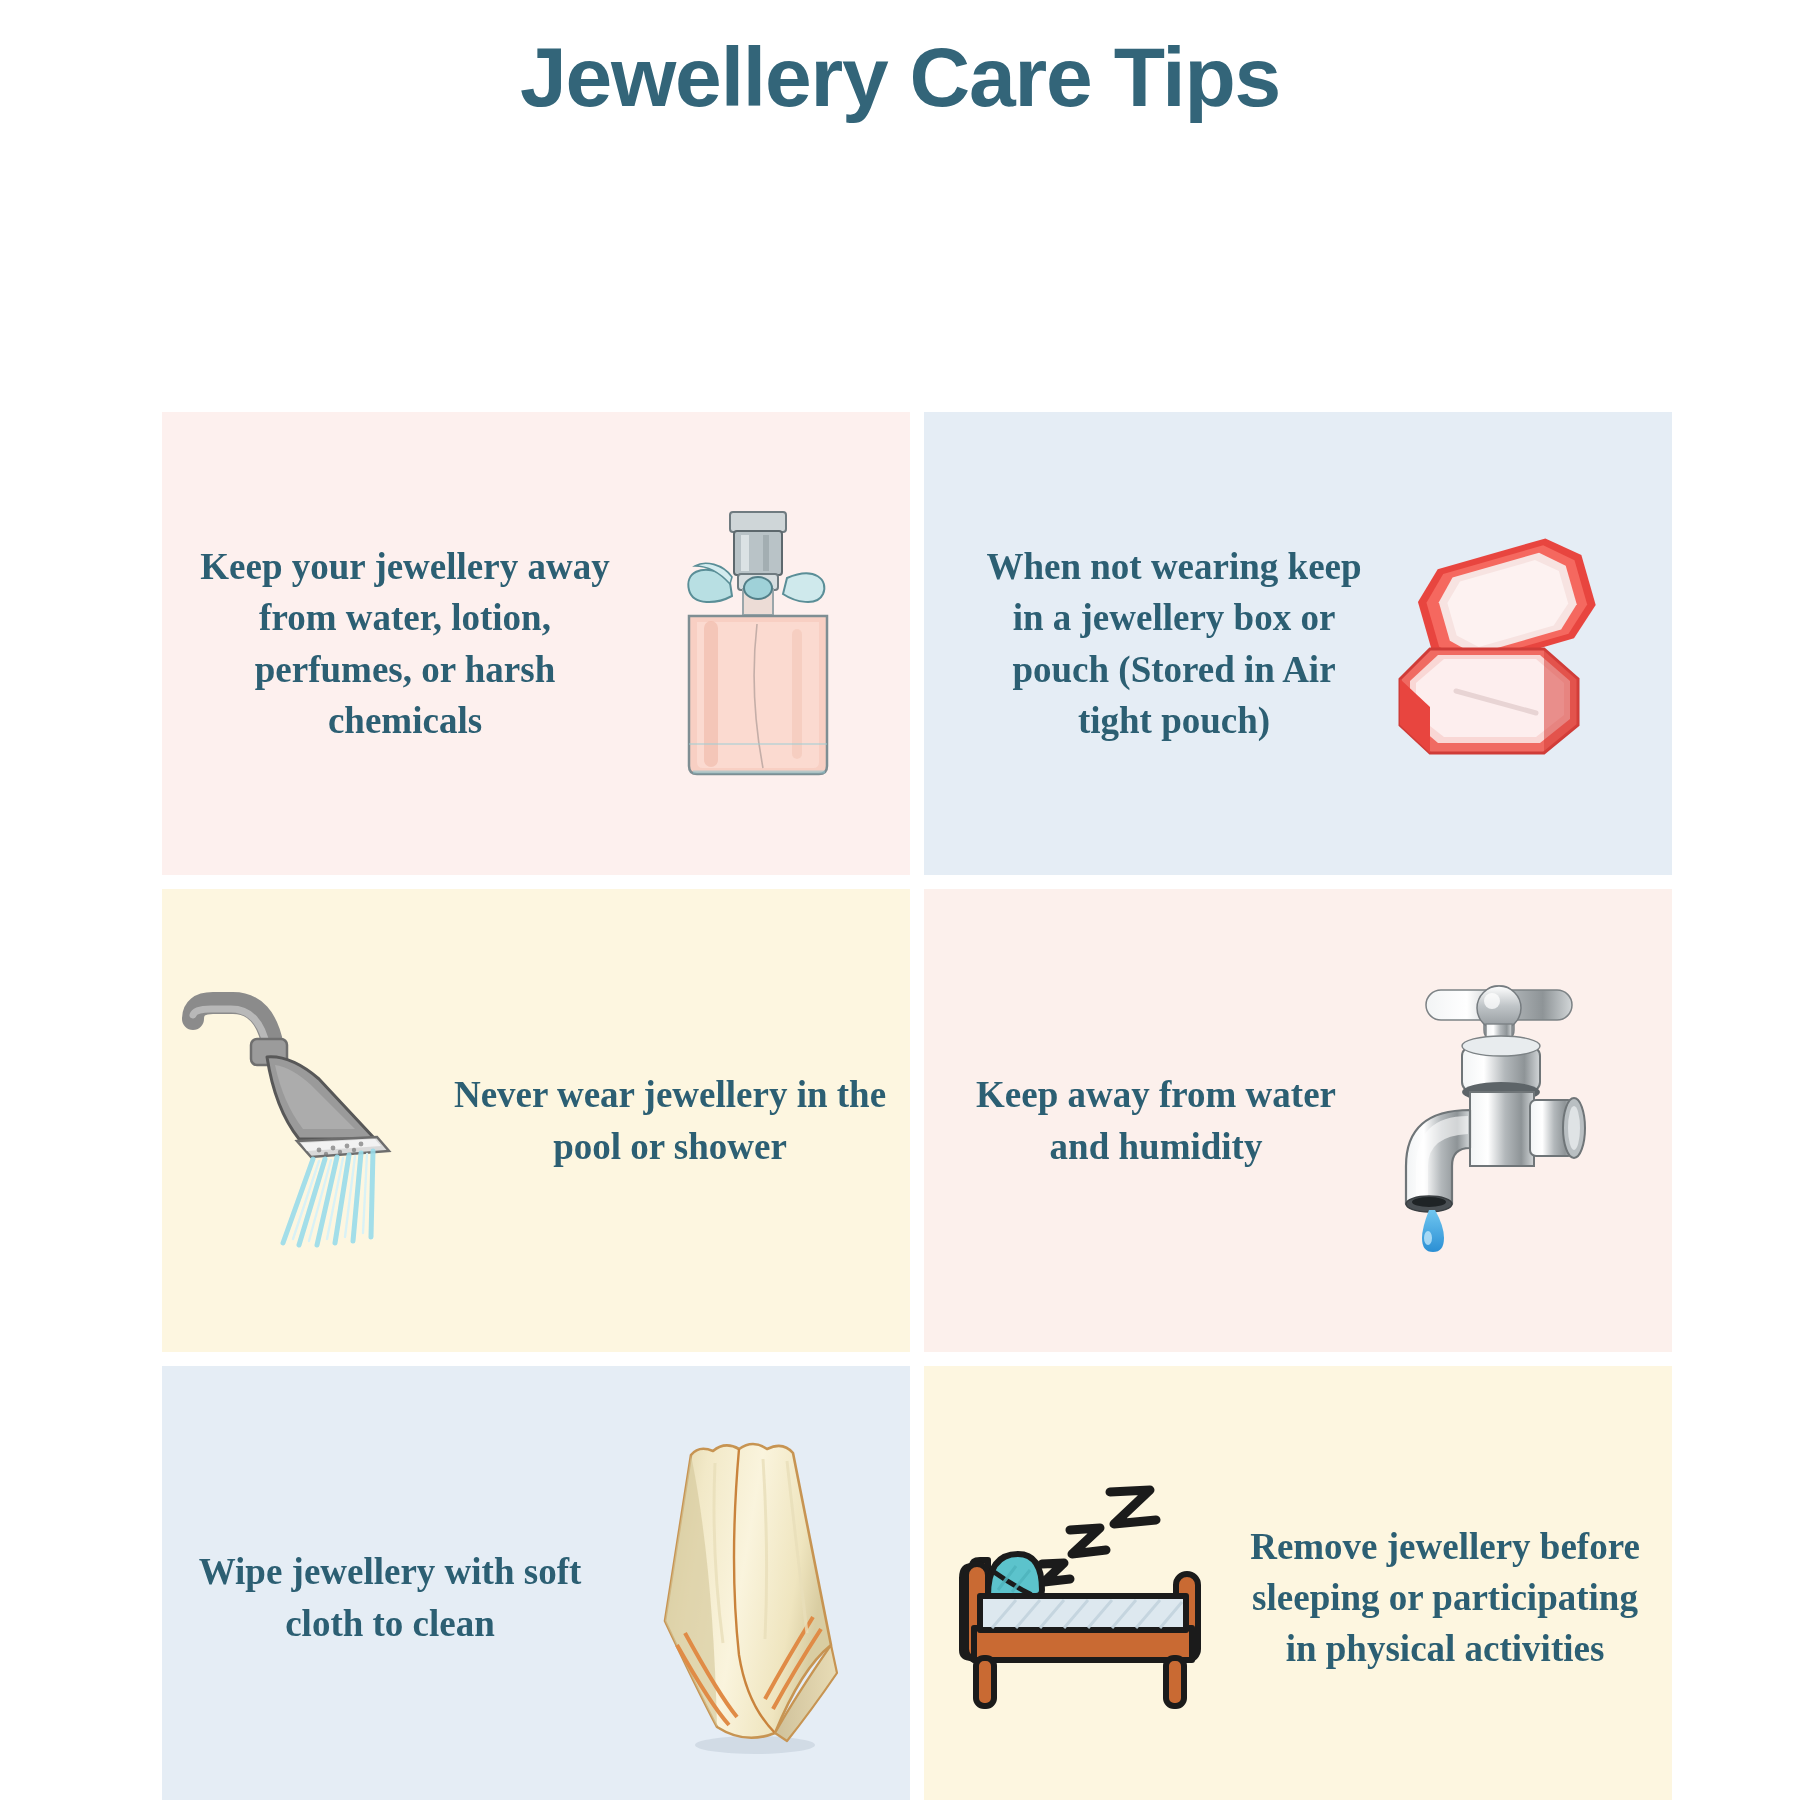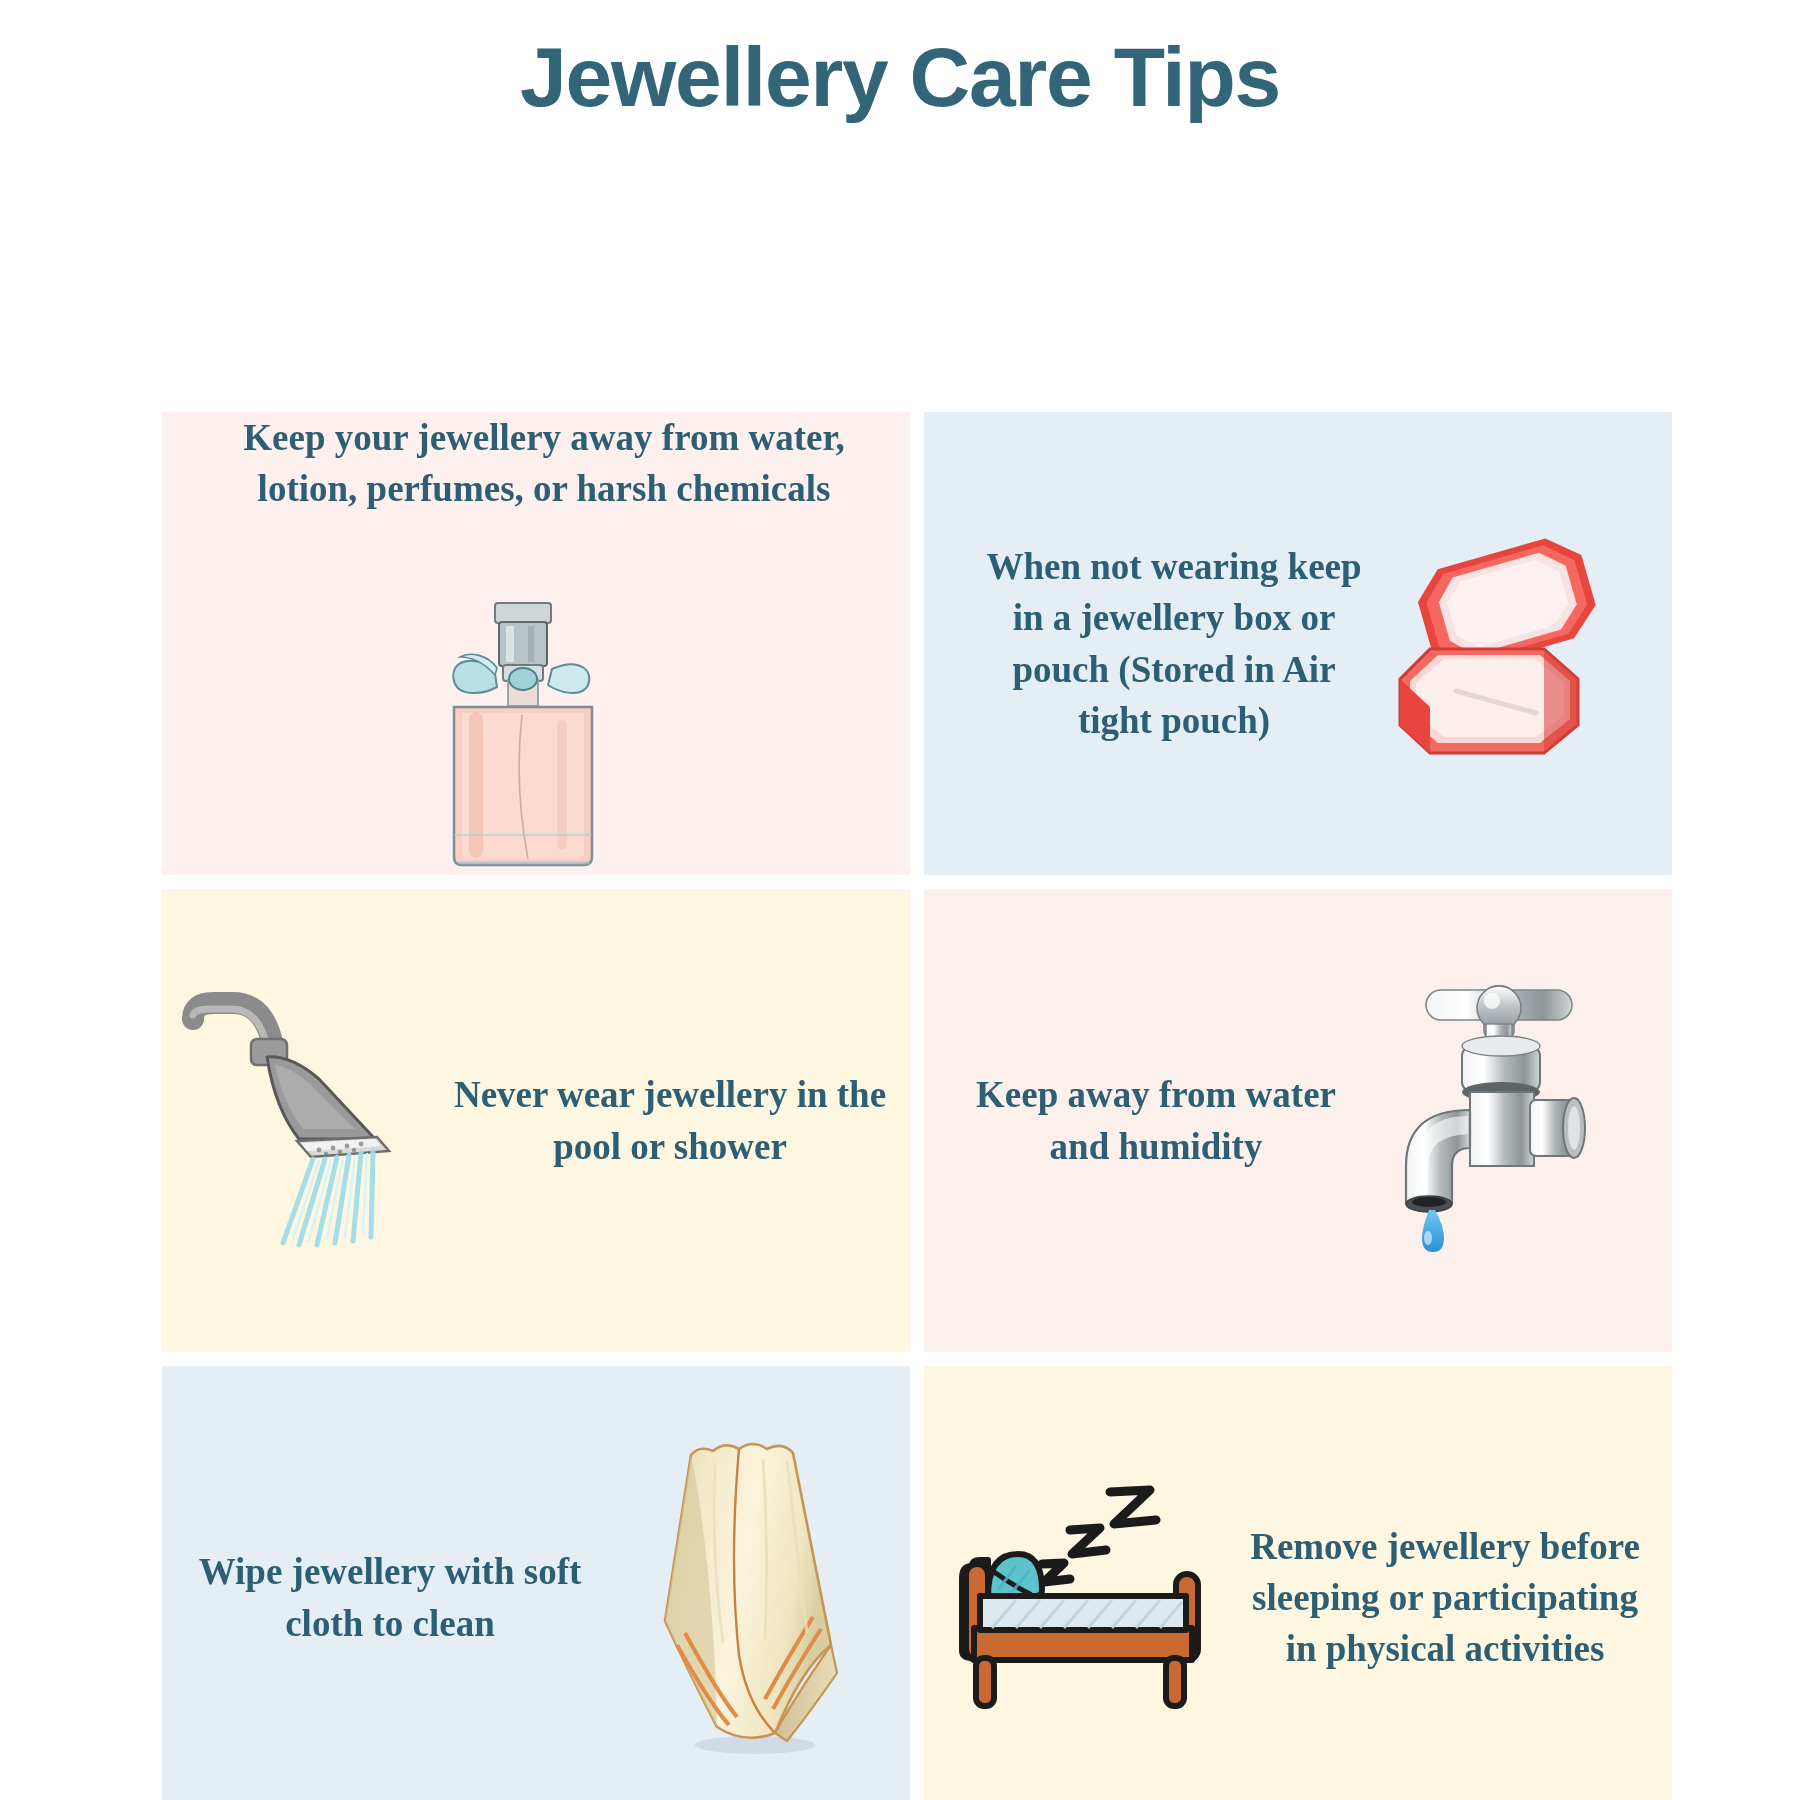--- a/index.html
+++ b/index.html
@@ -109,21 +109,21 @@
 <body>
 
 <div id="page">
 
   <div class="header">
     <div class="page-title">Jewellery Care Tips</div>
   </div>
 
   <div class="grid">
 
-    <div class="card c1" style="background:#FDF0EE;flex-direction:column;">
+    <div class="card c1" style="background:#FDF0EE;">
       <div class="card-text">Keep your jewellery away from water, lotion, perfumes, or harsh chemicals</div>
       <div class="card-art">
         <svg width="240" height="280" viewBox="0 0 240 280">
 
           <rect x="93" y="8" width="56" height="20" rx="3" fill="#cfd6d8" stroke="#6f7b80" stroke-width="2"></rect>
           <rect x="97" y="27" width="48" height="44" rx="3" fill="#b9c3c7" stroke="#5d686d" stroke-width="2"></rect>
           <rect x="104" y="31" width="8" height="36" fill="#e7ecee" opacity=".75"></rect>
           <rect x="126" y="31" width="6" height="36" fill="#8e999e" opacity=".5"></rect>
           <rect x="101" y="70" width="40" height="16" rx="3" fill="#d7dee0" stroke="#6f7b80" stroke-width="2"></rect>
 

